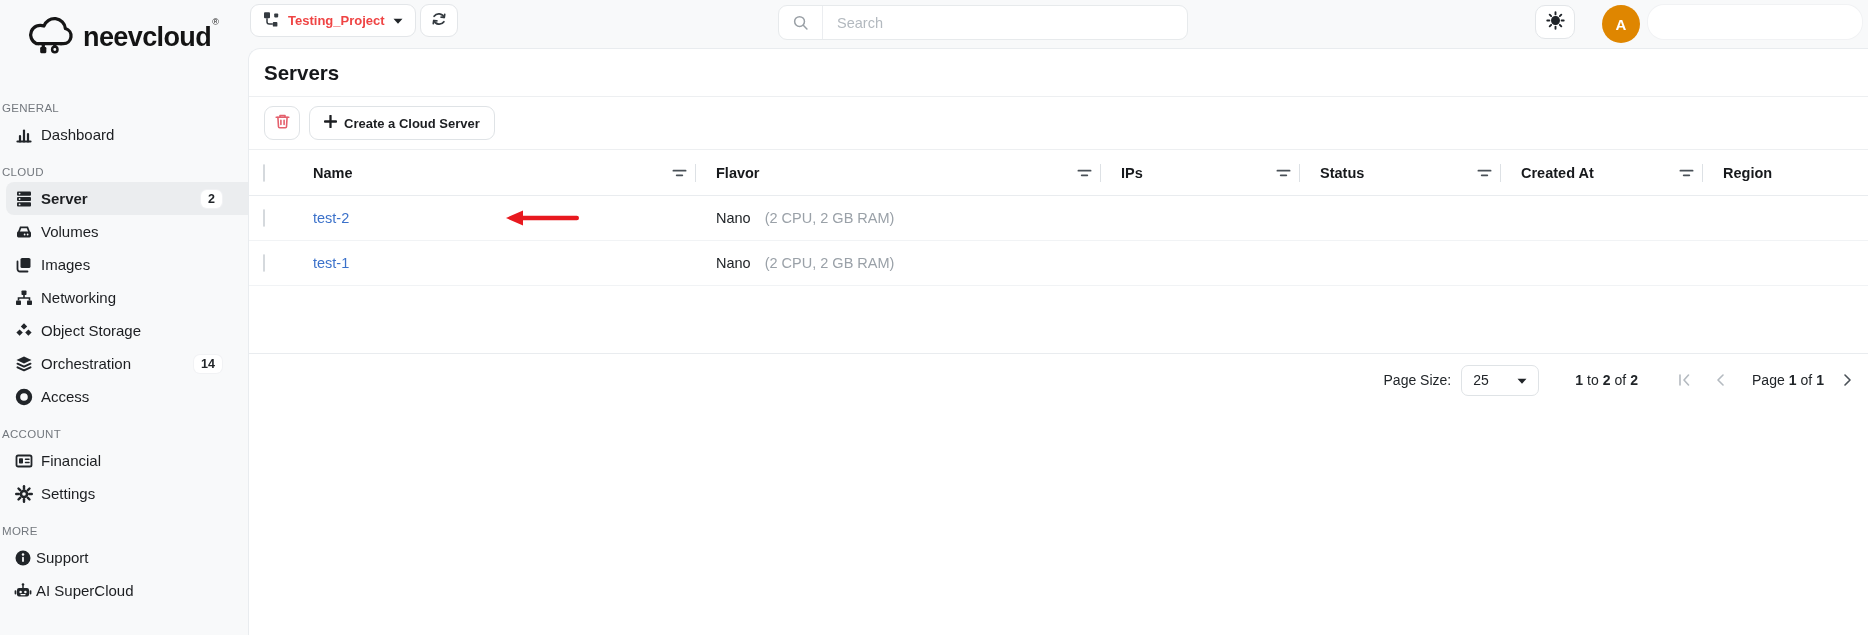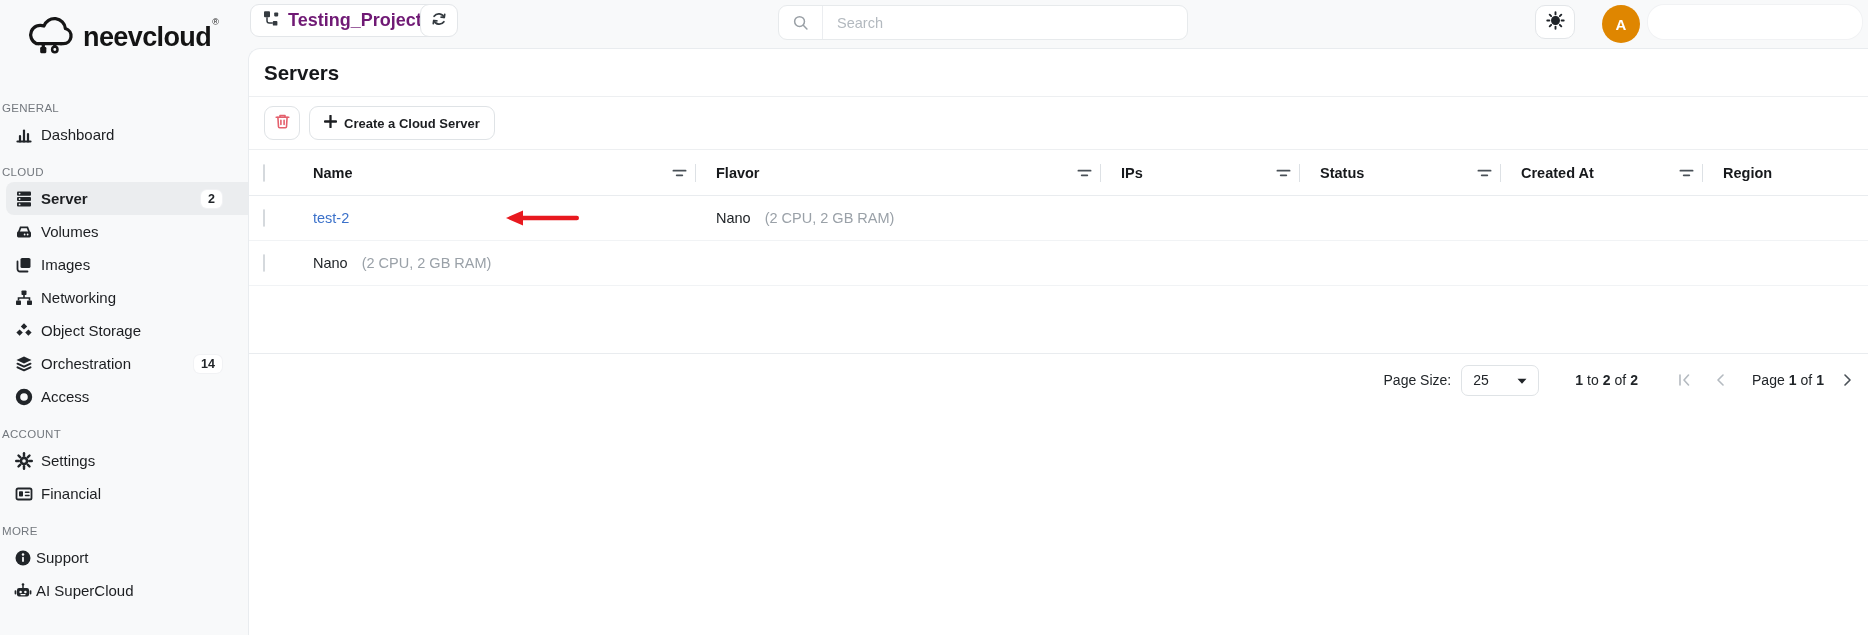--- a/index.html
+++ b/index.html
@@ -19,21 +19,21 @@
               font-size:15px; color:#1c1e21; cursor:pointer; }
   .nav-item.active { background:#ebedef; border-radius:8px 0 0 8px; font-weight:700; }
   .nav-item .nicon { width:18px; height:18px; display:flex; align-items:center; justify-content:center; flex:0 0 18px; color:#212529; }
   .nav-item.compact { padding-left:8px; gap:4px; }
   .badge { margin-left:auto; margin-right:26px; background:#ffffff; border-radius:6px; padding:2px 7px;
            font-size:12.5px; font-weight:600; box-shadow:0 0 0 1px #f1f2f4; color:#212529; }
   
   .topbar { position:absolute; left:248px; top:0; right:0; height:48px; }
   .tbtn { position:absolute; background:#fff; border:1px solid #e3e6e9; border-radius:9px;
           display:flex; align-items:center; cursor:pointer; }
-  .project-btn { left:2px; top:4px; height:33px; padding:0 12px; gap:8px; font-size:18px; font-weight:600; color:#701a75; }
+  .project-btn { left:2px; top:4px; height:33px; padding:0 12px; gap:8px; font-size:13px; font-weight:600; color:#ef4444; }
   .refresh-btn { left:172px; top:4px; width:38px; height:33px; justify-content:center; color:#343a40; }
   .search { position:absolute; left:530px; top:5px; width:410px; height:35px; background:#fff;
             border:1px solid #e7eaec; border-radius:9px; display:flex; align-items:center; overflow:hidden; }
   .search-icon-wrap { width:44px; height:100%; display:flex; align-items:center; justify-content:center;
                       border-right:1px solid #ebedf0; color:#9aa0a6; }
   .search input { border:0; outline:none; flex:1; height:100%; padding:0 14px; font-size:14.5px;
                   font-family:"Liberation Sans", sans-serif; color:#212529; background:transparent; }
   .search input::placeholder { color:#b3b9bf; }
   .theme-btn { left:1287px; top:5px; width:40px; height:34px; justify-content:center; border-radius:10px; color:#1f2328; }
   .avatar { position:absolute; left:1354px; top:5px; width:38px; height:38px; border-radius:50%;
@@ -202,48 +202,48 @@
           <circle cx="9" cy="9" r="6" stroke="currentColor" stroke-width="4.4"></circle>
         </svg>
       </span>
       <span>Access</span>
     </div>
 
     <div class="sec-label">ACCOUNT</div>
 
     <div class="nav-item">
       <span class="nicon">
+        <svg width="18" height="18" viewBox="0 0 18 18" fill="none">
+          <rect x="1.5" y="3.5" width="15" height="11" rx="1.6" stroke="currentColor" stroke-width="1.8"></rect>
+          <rect x="4" y="6.3" width="4" height="5.2" rx="0.8" fill="currentColor"></rect>
+          <path d="M10.5 7.3h3.5M10.5 10.5h3.5" stroke="currentColor" stroke-width="1.5" stroke-linecap="round"></path>
+        </svg>
+      </span>
+      <span>Financial</span>
+    </div>
+
+    <div class="nav-item">
+      <span class="nicon">
         <svg width="18" height="18" viewBox="0 0 18 18" fill="none" stroke="currentColor">
           <circle cx="9" cy="9" r="3.1" stroke-width="2.6"></circle>
           <g stroke-width="2.4" stroke-linecap="round">
             <path d="M14.2 9h2.6"></path>
               <path d="M12.68 12.68l1.84 1.84"></path>
               <path d="M9 14.2v2.6"></path>
               <path d="M5.32 12.68l-1.84 1.84"></path>
             <path d="M3.8 9H1.2"></path>
               <path d="M5.32 5.32L3.48 3.48"></path>
               <path d="M9 3.8V1.2"></path>
               <path d="M12.68 5.32l1.84-1.84"></path>
           </g>
         </svg>
       </span>
       <span>Settings</span>
     </div>
 
-    <div class="nav-item">
-      <span class="nicon">
-        <svg width="18" height="18" viewBox="0 0 18 18" fill="none">
-          <rect x="1.5" y="3.5" width="15" height="11" rx="1.6" stroke="currentColor" stroke-width="1.8"></rect>
-          <rect x="4" y="6.3" width="4" height="5.2" rx="0.8" fill="currentColor"></rect>
-          <path d="M10.5 7.3h3.5M10.5 10.5h3.5" stroke="currentColor" stroke-width="1.5" stroke-linecap="round"></path>
-        </svg>
-      </span>
-      <span>Financial</span>
-    </div>
-
     <div class="sec-label">MORE</div>
 
 
     <div class="nav-item compact">
       <span class="nicon">
         <svg width="18" height="18" viewBox="0 0 18 18">
           <circle cx="9" cy="9" r="7.5" fill="currentColor"></circle>
           <rect x="8.1" y="7.8" width="1.8" height="5.2" rx="0.9" fill="#f8f9fa"></rect>
           <circle cx="9" cy="5.4" r="1.25" fill="#f8f9fa"></circle>
         </svg>
@@ -409,20 +409,21 @@
       <span class="flavor-name">Nano</span><span class="flavor-detail">(2 CPU, 2 GB RAM)</span>
     </div>
     <div class="c-ips"></div>
     <div class="c-status"></div>
     <div class="c-created"></div>
     <div class="c-region"></div>
   </div>
 
   <div class="trow">
     <div class="c-cb"><span class="checkbox"></span></div>
+    <div class="c-name"><a class="link">test-1</a></div>
     <div class="c-flavor">
       <span class="flavor-name">Nano</span><span class="flavor-detail">(2 CPU, 2 GB RAM)</span>
     </div>
     <div class="c-ips"></div>
     <div class="c-status"></div>
     <div class="c-created"></div>
     <div class="c-region"></div>
   </div>
 
   <div class="table-spacer"></div>

